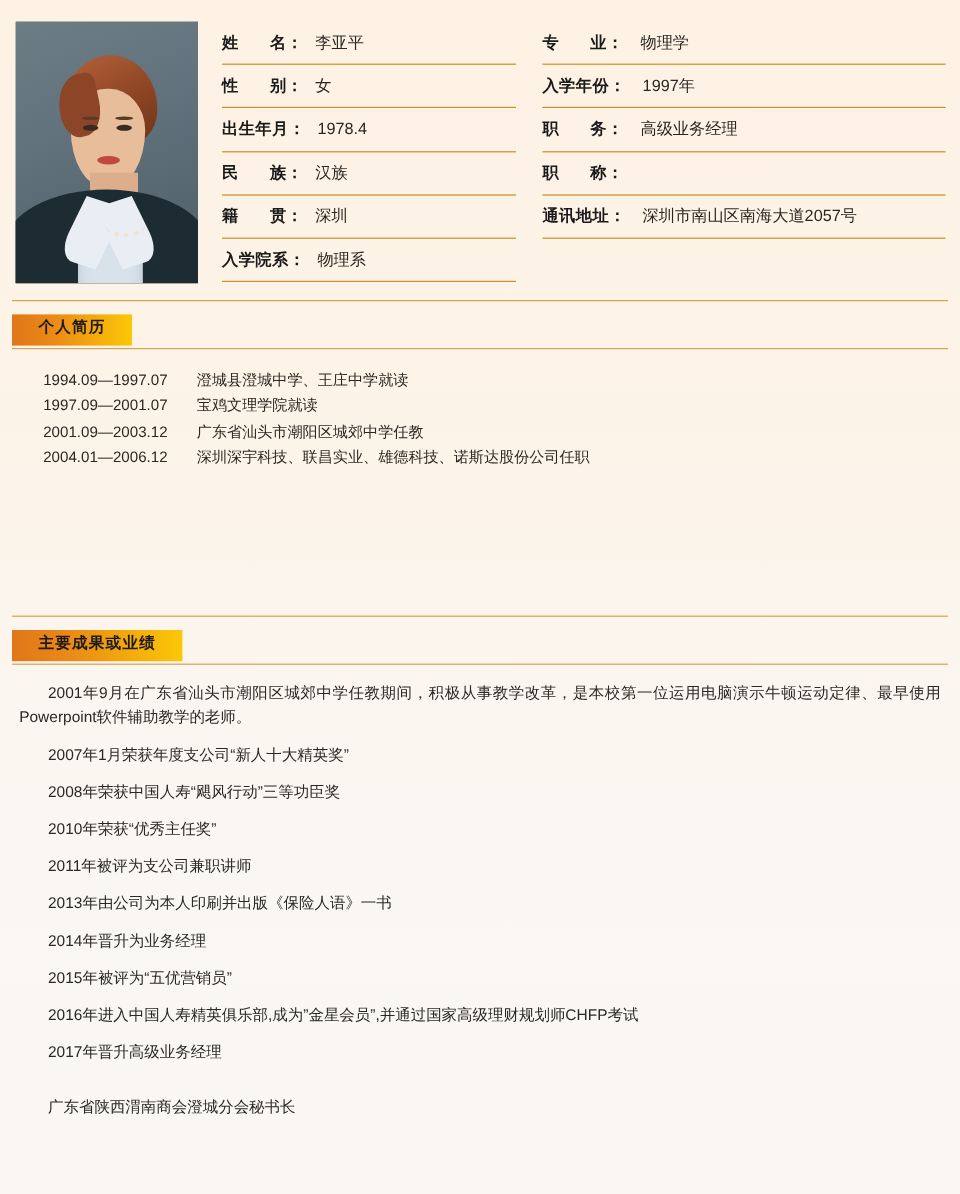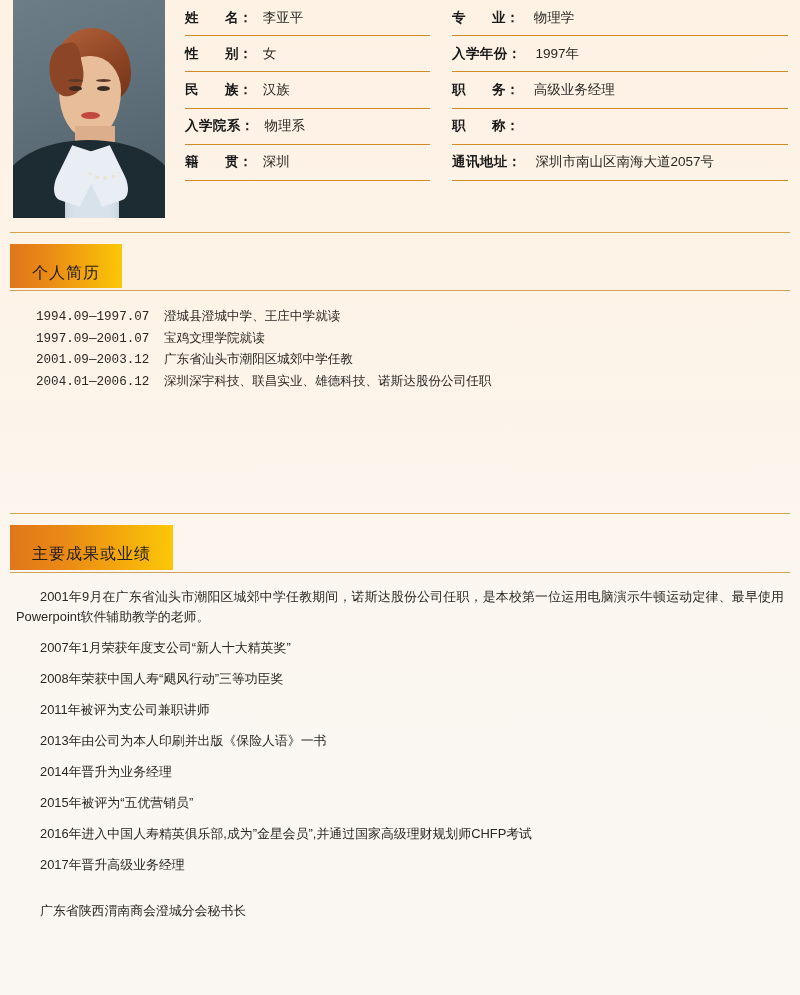--- a/index.html
+++ b/index.html
@@ -18,21 +18,21 @@
   .page {
     position: relative;
     width: 800px;
     height: 995px;
     background: linear-gradient(180deg, #fdf2e4 0%, #fdf3e7 30%, #fbf6f0 60%, #faf7f3 100%);
   }
 
   
   .top-block {
     display: flex;
-    padding: 0 12px 0 13px;
+    padding: 18px 12px 0 13px;
     box-sizing: border-box;
   }
 
   
   .photo {
     width: 152px;
     height: 218px;
     flex: 0 0 152px;
     position: relative;
     overflow: hidden;
@@ -207,44 +207,44 @@
     border-top: 1px solid #d8a24a;
     margin: 0 10px;
   }
   .section-head {
     position: relative;
     margin: 0 10px;
     padding-top: 11px;
   }
   .badge {
     display: inline-block;
-    padding: 20px 22px 6px 22px;
+    padding: 5px 22px 6px 22px;
     background: linear-gradient(90deg, #e0761a 0%, #ea8b16 35%, #f4ab0c 70%, #fbc707 100%);
     color: #1d1a17;
-    font-weight: normal;
-    font-size: 16px;
+    font-weight: bold;
+    font-size: 13px;
     letter-spacing: 1px;
     line-height: 1.15;
     font-family: "DejaVu Sans", "Liberation Sans", sans-serif;
   }
   .badge-underline {
     border-top: 1px solid #d2a259;
     margin: 2px 10px 0 10px;
   }
 
   
   .resume {
     padding: 16px 0 0 36px;
   }
   .resume-row {
     font-size: 12.6px;
     line-height: 21.5px;
     color: #2b2823;
     white-space: nowrap;
-    font-family: Liberation Mono, monospace;
+    font-family: Liberation Sans, sans-serif;
   }
   .resume-row .period {
     display: inline-block;
     min-width: 128px;
   }
 
   
   .achieve {
     padding: 14px 16px 0 16px;
   }
@@ -290,30 +290,34 @@
       <div class="info-col left">
         <div class="field">
           <span class="lbl"><span>姓</span><span class="sp"></span><span>名</span><span>：</span></span>
           <span class="val">李亚平</span>
         </div>
         <div class="field">
           <span class="lbl"><span>性</span><span class="sp"></span><span>别</span><span>：</span></span>
           <span class="val">女</span>
         </div>
         <div class="field">
+          <span class="lbl"><span>出生年月</span><span class="sp2"></span><span></span><span>：</span></span>
+          <span class="val">1978.4</span>
+        </div>
+        <div class="field">
           <span class="lbl"><span>民</span><span class="sp"></span><span>族</span><span>：</span></span>
           <span class="val">汉族</span>
         </div>
         <div class="field">
+          <span class="lbl"><span>籍</span><span class="sp"></span><span>贯</span><span>：</span></span>
+          <span class="val">深圳</span>
+        </div>
+        <div class="field">
           <span class="lbl"><span>入学院系</span><span class="sp2"></span><span></span><span>：</span></span>
           <span class="val">物理系</span>
-        </div>
-        <div class="field">
-          <span class="lbl"><span>籍</span><span class="sp"></span><span>贯</span><span>：</span></span>
-          <span class="val">深圳</span>
         </div>
       </div>
 
       <div class="info-col right">
         <div class="field">
           <span class="lbl"><span>专</span><span class="sp"></span><span>业</span><span>：</span></span>
           <span class="val indent">物理学</span>
         </div>
         <div class="field">
           <span class="lbl"><span>入学年份</span><span class="sp2"></span><span></span><span>：</span></span>
@@ -360,23 +364,24 @@
 
   <div class="spacer-lg"></div>
 
   <div class="rule"></div>
   <div class="section-head">
     <span class="badge">主要成果或业绩</span>
   </div>
   <div class="badge-underline"></div>
 
   <div class="achieve">
-    <p>2001年9月在广东省汕头市潮阳区城郊中学任教期间，诺斯达股份公司任职，是本校第一位运用电脑演示牛顿运动定律、最早使用Powerpoint软件辅助教学的老师。</p>
+    <p>2001年9月在广东省汕头市潮阳区城郊中学任教期间，积极从事教学改革，是本校第一位运用电脑演示牛顿运动定律、最早使用Powerpoint软件辅助教学的老师。</p>
     <p>2007年1月荣获年度支公司“新人十大精英奖”</p>
     <p>2008年荣获中国人寿“飓风行动”三等功臣奖</p>
+    <p>2010年荣获“优秀主任奖”</p>
     <p>2011年被评为支公司兼职讲师</p>
     <p>2013年由公司为本人印刷并出版《保险人语》一书</p>
     <p>2014年晋升为业务经理</p>
     <p>2015年被评为“五优营销员”</p>
     <p>2016年进入中国人寿精英俱乐部,成为”金星会员”,并通过国家高级理财规划师CHFP考试</p>
     <p>2017年晋升高级业务经理</p>
     <p class="gap">广东省陕西渭南商会澄城分会秘书长</p>
   </div>
 
 </div>

